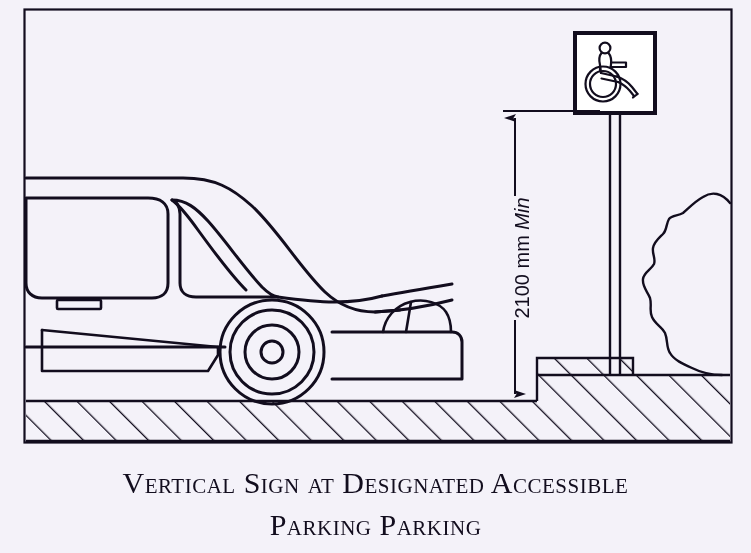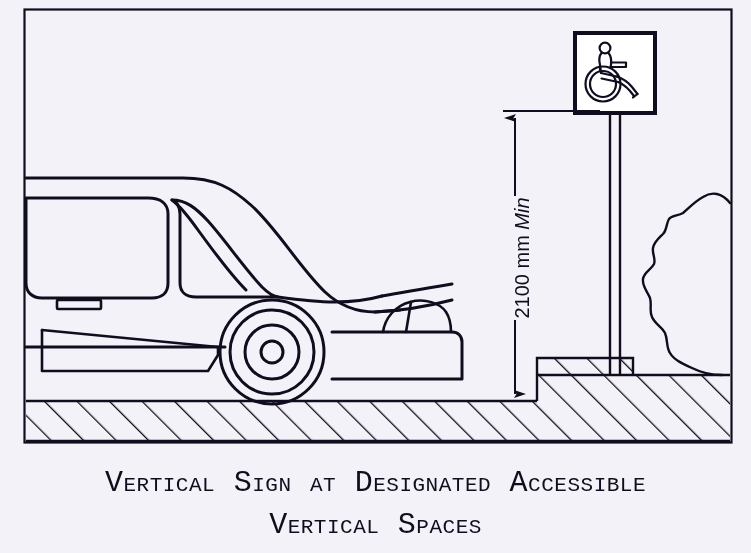--- a/index.html
+++ b/index.html
@@ -24,21 +24,21 @@
   }
   .caption-block {
     position: absolute;
     left: 0;
     top: 462px;
     width: 751px;
     text-align: center;
     color: #120d1e;
   }
   .caption-line {
-    font-family: Liberation Mono, monospace;
+    font-family: Liberation Serif, serif;
     font-size: 30px;
     font-variant: small-caps;
     letter-spacing: 0.5px;
     line-height: 42px;
     white-space: nowrap;
   }
 </style>
 </head>
 <body>
 
@@ -192,16 +192,16 @@
         <circle cx="272" cy="352" r="42" stroke-width="3"></circle>
         <circle cx="272" cy="352" r="27" stroke-width="3"></circle>
         <circle cx="272" cy="352" r="11" stroke-width="3"></circle>
       </g>
     </g>
 
   </svg>
 
   <div class="caption-block">
     <div class="caption-line">Vertical Sign at Designated Accessible</div>
-    <div class="caption-line">Vertical Spaces</div>
+    <div class="caption-line">Parking Parking</div>
   </div>
 
 </div>
 
 </body></html>

